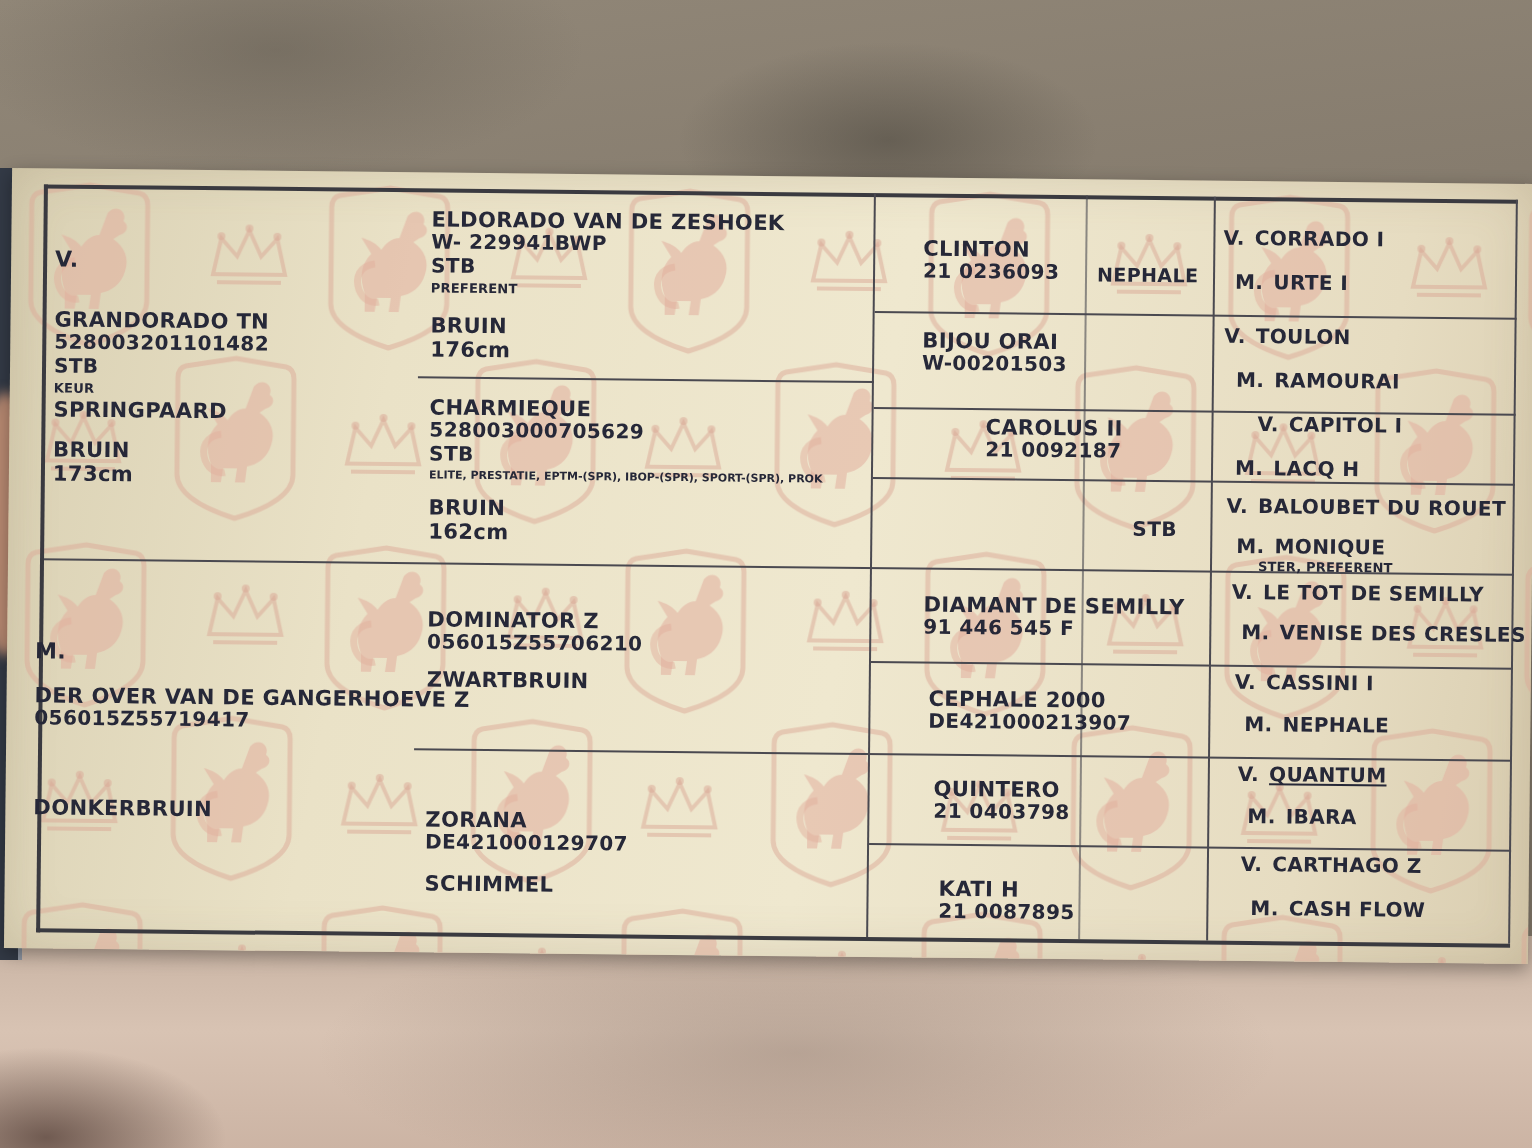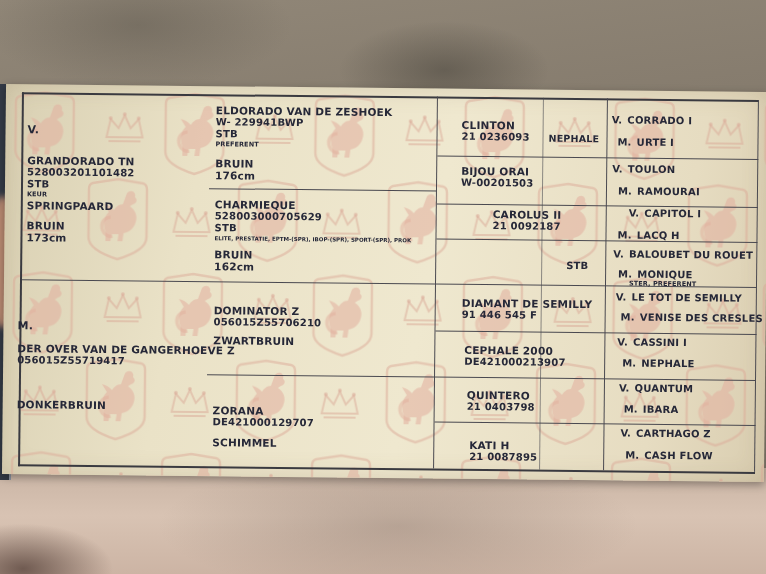--- a/index.html
+++ b/index.html
@@ -79,21 +79,21 @@
   #note-stb{left:562px;top:170px;}
   .g4e{position:absolute;font-weight:bold;color:#262838;font-size:10px;letter-spacing:.2px;white-space:nowrap;}
   .g4e .mk{display:inline-block;margin-right:5px;}
   .g4sub{font-size:6.5px;letter-spacing:.1px;margin-left:11px;line-height:9px;}
   #g4-0{left:606px;top:24px;}  #g4-1{left:612px;top:46px;}
   #g4-2{left:607px;top:73px;}  #g4-3{left:613px;top:95px;}
   #g4-4{left:624px;top:117px;} #g4-5{left:613px;top:139px;}
   #g4-6{left:609px;top:158px;} #g4-7{left:614px;top:178px;}
   #g4-8{left:612px;top:201px;} #g4-9{left:617px;top:221px;}
   #g4-10{left:614px;top:246px;}#g4-11{left:619px;top:267px;}
-  #g4-12{left:616px;top:292px;}#g4-13{left:621px;top:313px;}
+  #g4-12{left:616px;top:292px;text-decoration:underline;}#g4-13{left:621px;top:313px;}
   #g4-14{left:618px;top:337px;}#g4-15{left:623px;top:359px;}
 </style>
 </head>
 <body>
 
 <div class="bg-top"></div>
 <div class="bg-bottom"></div>
 <div class="left-strip"></div>
 <div class="finger"></div>
 

